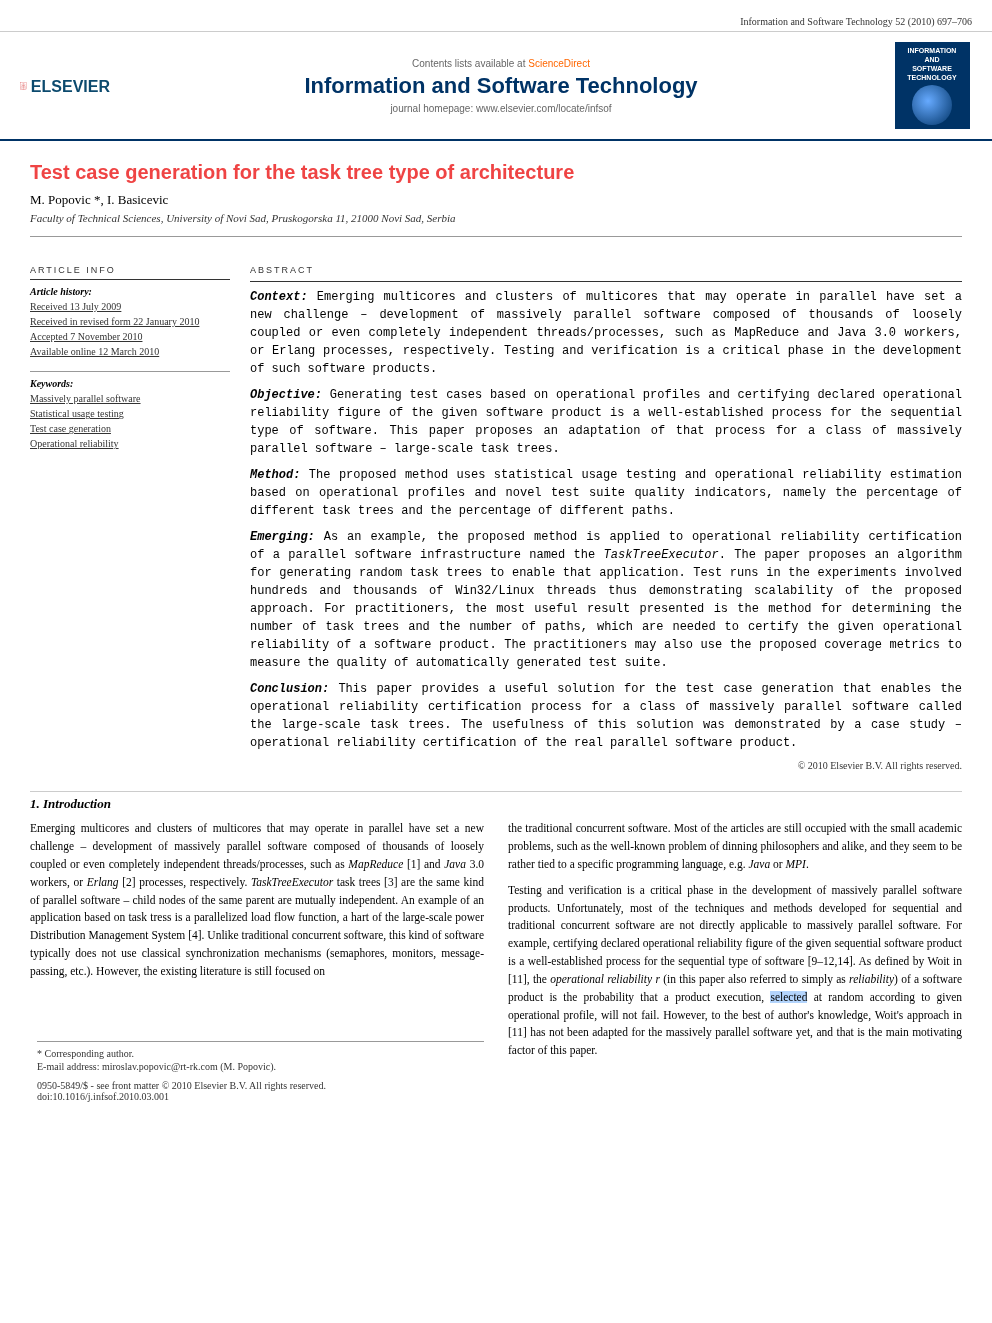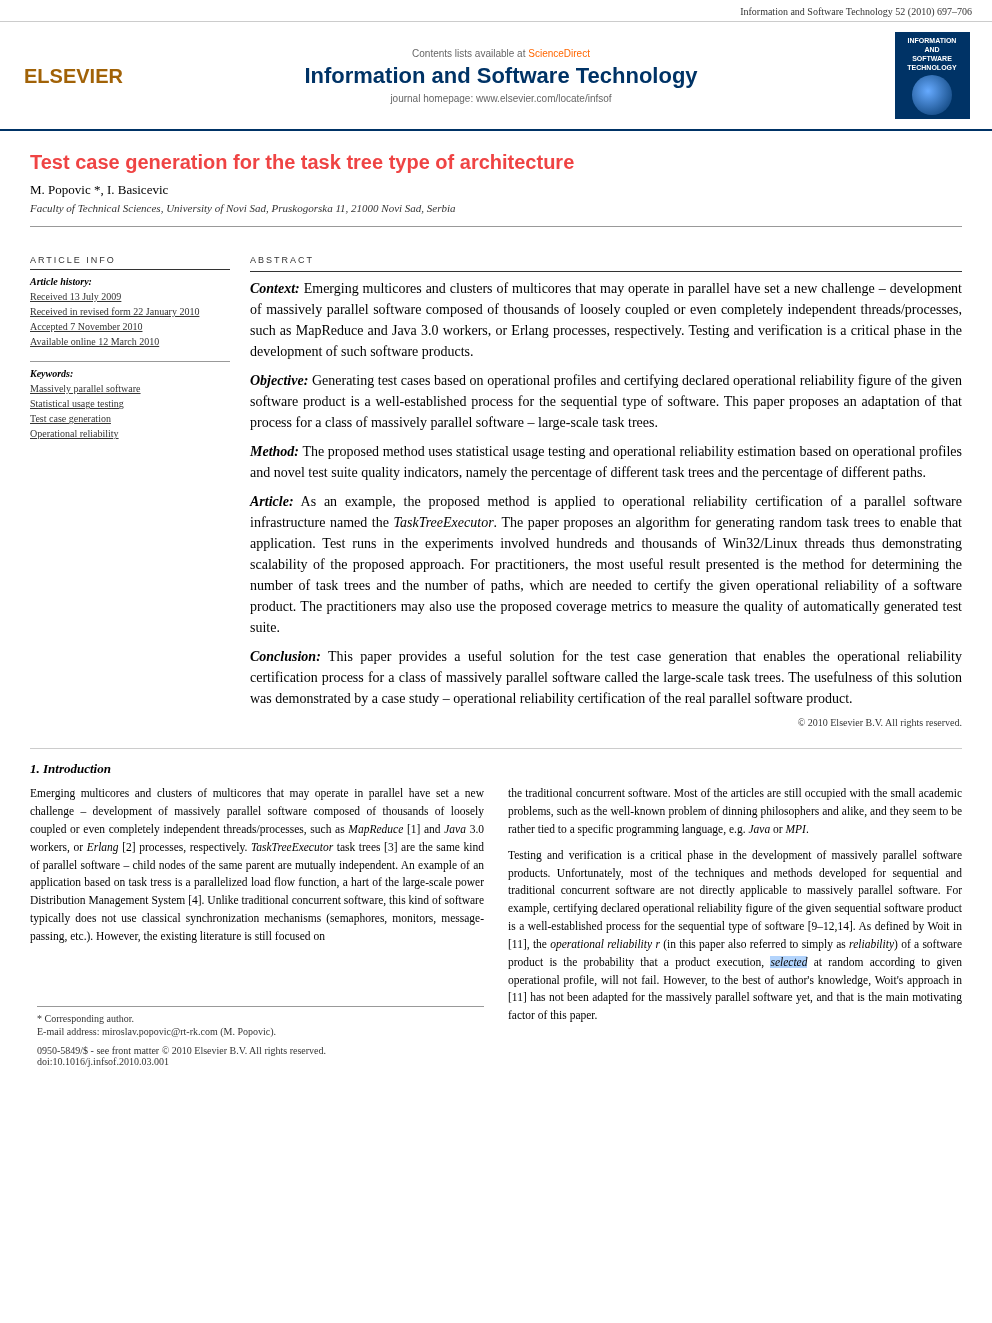--- a/index.html
+++ b/index.html
@@ -15,36 +15,36 @@
       background: #fff;
       margin: 0 auto;
       padding: 0;
       position: relative;
     }
     
     .top-bar {
       text-align: right;
       font-size: 10px;
       color: #333;
-      padding: 6px 20px 4px 20px;
+      padding: 16px 20px 4px 20px;
       border-bottom: 1px solid #ccc;
     }
     .journal-header {
       display: flex;
       align-items: center;
       padding: 10px 20px;
       border-bottom: 2px solid #003366;
     }
     .elsevier-logo {
       width: 90px;
       flex-shrink: 0;
     }
     .elsevier-wordmark {
-      color: #a16207;
-      font-size: 20px;
+      color: #0c4a6e;
+      font-size: 16px;
       font-family: Arial, sans-serif;
       font-weight: bold;
       margin-top: 2px;
     }
     .header-center {
       flex: 1;
       text-align: center;
       padding: 0 20px;
     }
     .sciencedirect-line {
@@ -159,43 +159,44 @@
     }
     .abstract-label {
       font-size: 9px;
       font-family: Arial, sans-serif;
       letter-spacing: 2px;
       color: #333;
       text-transform: uppercase;
       margin-bottom: 6px;
     }
     .abstract-paragraph {
-      font-size: 14px;
+      font-size: 12px;
       line-height: 1.5;
       margin-bottom: 8px;
       text-align: justify;
+      font-family: Liberation Mono, monospace;
     }
     .abstract-paragraph .bold-italic {
       font-weight: bold;
       font-style: italic;
     }
     .abstract-paragraph .italic {
       font-style: italic;
     }
     .copyright-line {
       text-align: right;
       font-size: 10px;
       color: #333;
       margin-top: 8px;
     }
     
     .intro-section {
       margin-top: 20px;
       border-top: 1px solid #ccc;
-      padding-top: 12px;
+      padding-top: 4px;
     }
     .section-number-title {
       font-size: 13px;
       font-weight: bold;
       font-style: italic;
       color: #000;
       margin-bottom: 8px;
     }
     .body-two-col {
       display: flex;
@@ -221,21 +222,20 @@
       font-size: 10px;
       color: #333;
       margin-left: 7px;
     }
     .footnote-line {
       margin-bottom: 2px;
     }
     
     .selected-text {
       background: #b3d4fc;
-      font-style: italic;
     }
   </style>
 </head>
 <body>
 
 <div class="page">
 
   <div class="top-bar">
     <span>Information and Software Technology 52 (2010) 697–706</span>
   </div>
@@ -323,21 +323,21 @@
           <span class="bold-italic">Objective:</span>
           <span> Generating test cases based on operational profiles and certifying declared operational reliability figure of the given software product is a well-established process for the sequential type of software. This paper proposes an adaptation of that process for a class of massively parallel software – large-scale task trees.</span>
         </div>
 
         <div class="abstract-paragraph">
           <span class="bold-italic">Method:</span>
           <span> The proposed method uses statistical usage testing and operational reliability estimation based on operational profiles and novel test suite quality indicators, namely the percentage of different task trees and the percentage of different paths.</span>
         </div>
 
         <div class="abstract-paragraph">
-          <span class="bold-italic">Article:</span>
+          <span class="bold-italic">Emerging:</span>
           <span> As an example, the proposed method is applied to operational reliability certification of a parallel software infrastructure named the <span class="italic">TaskTreeExecutor</span>. The paper proposes an algorithm for generating random task trees to enable that application. Test runs in the experiments involved hundreds and thousands of Win32/Linux threads thus demonstrating scalability of the proposed approach. For practitioners, the most useful result presented is the method for determining the number of task trees and the number of paths, which are needed to certify the given operational reliability of a software product. The practitioners may also use the proposed coverage metrics to measure the quality of automatically generated test suite.</span>
         </div>
 
         <div class="abstract-paragraph">
           <span class="bold-italic">Conclusion:</span>
           <span> This paper provides a useful solution for the test case generation that enables the operational reliability certification process for a class of massively parallel software called the large-scale task trees. The usefulness of this solution was demonstrated by a case study – operational reliability certification of the real parallel software product.</span>
         </div>
 
         <div class="copyright-line">© 2010 Elsevier B.V. All rights reserved.</div>
       </div>

